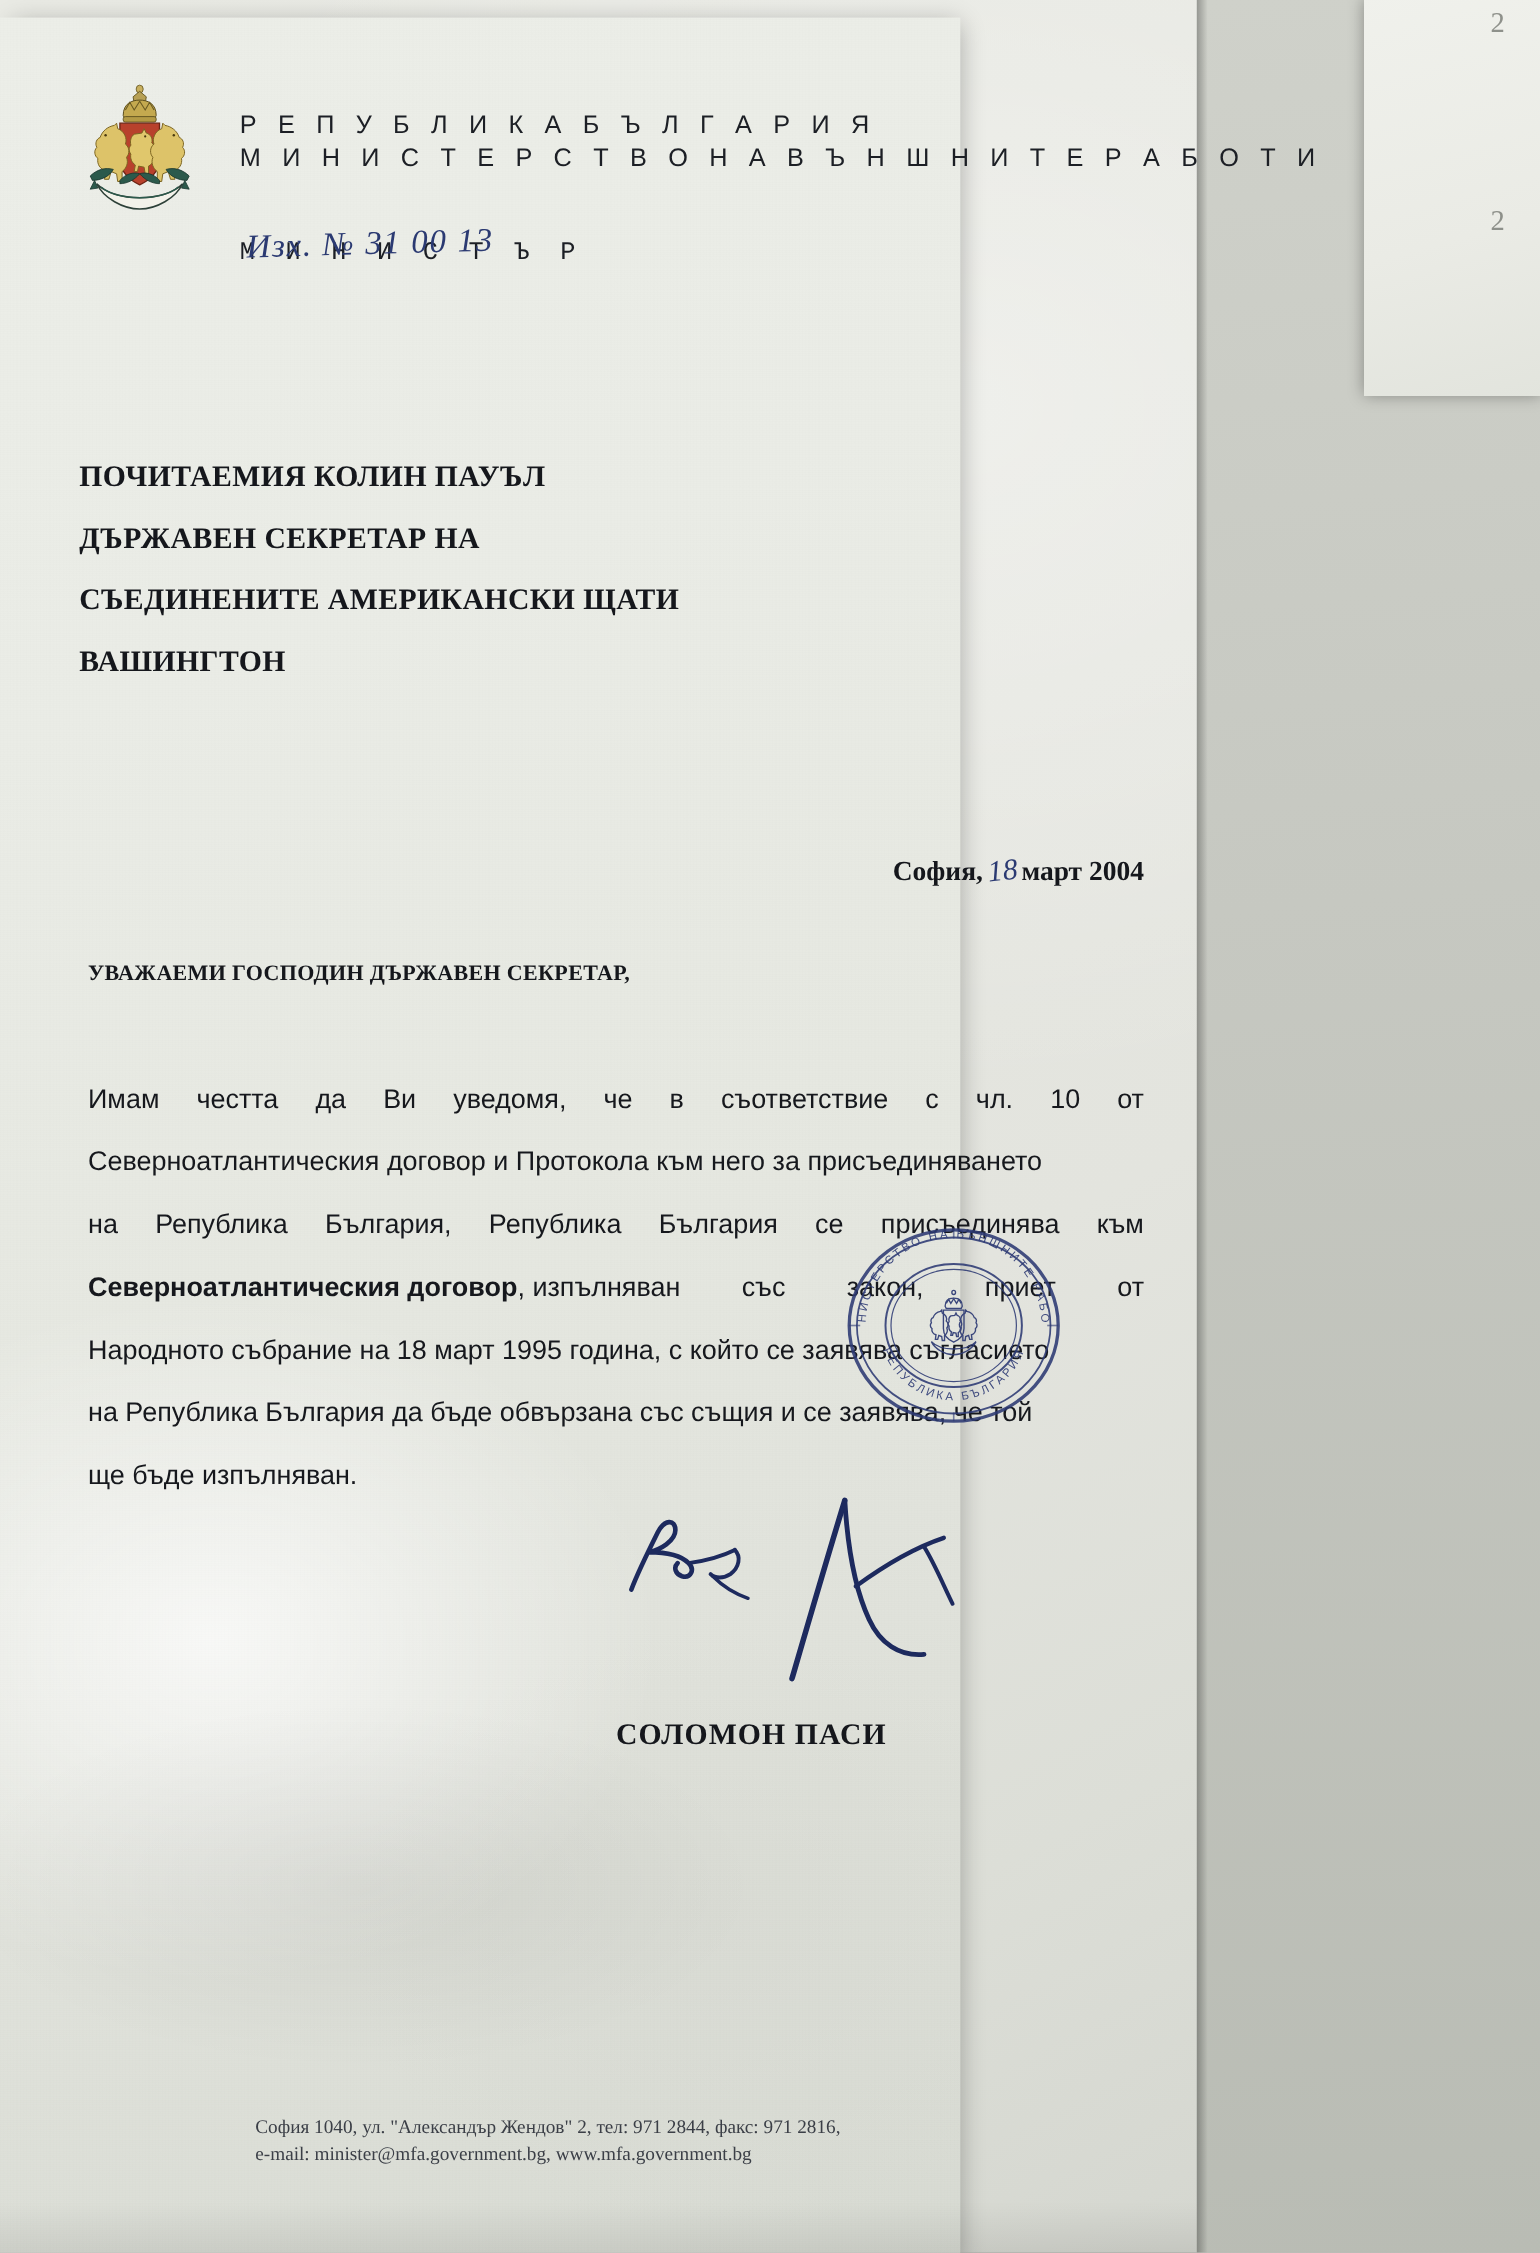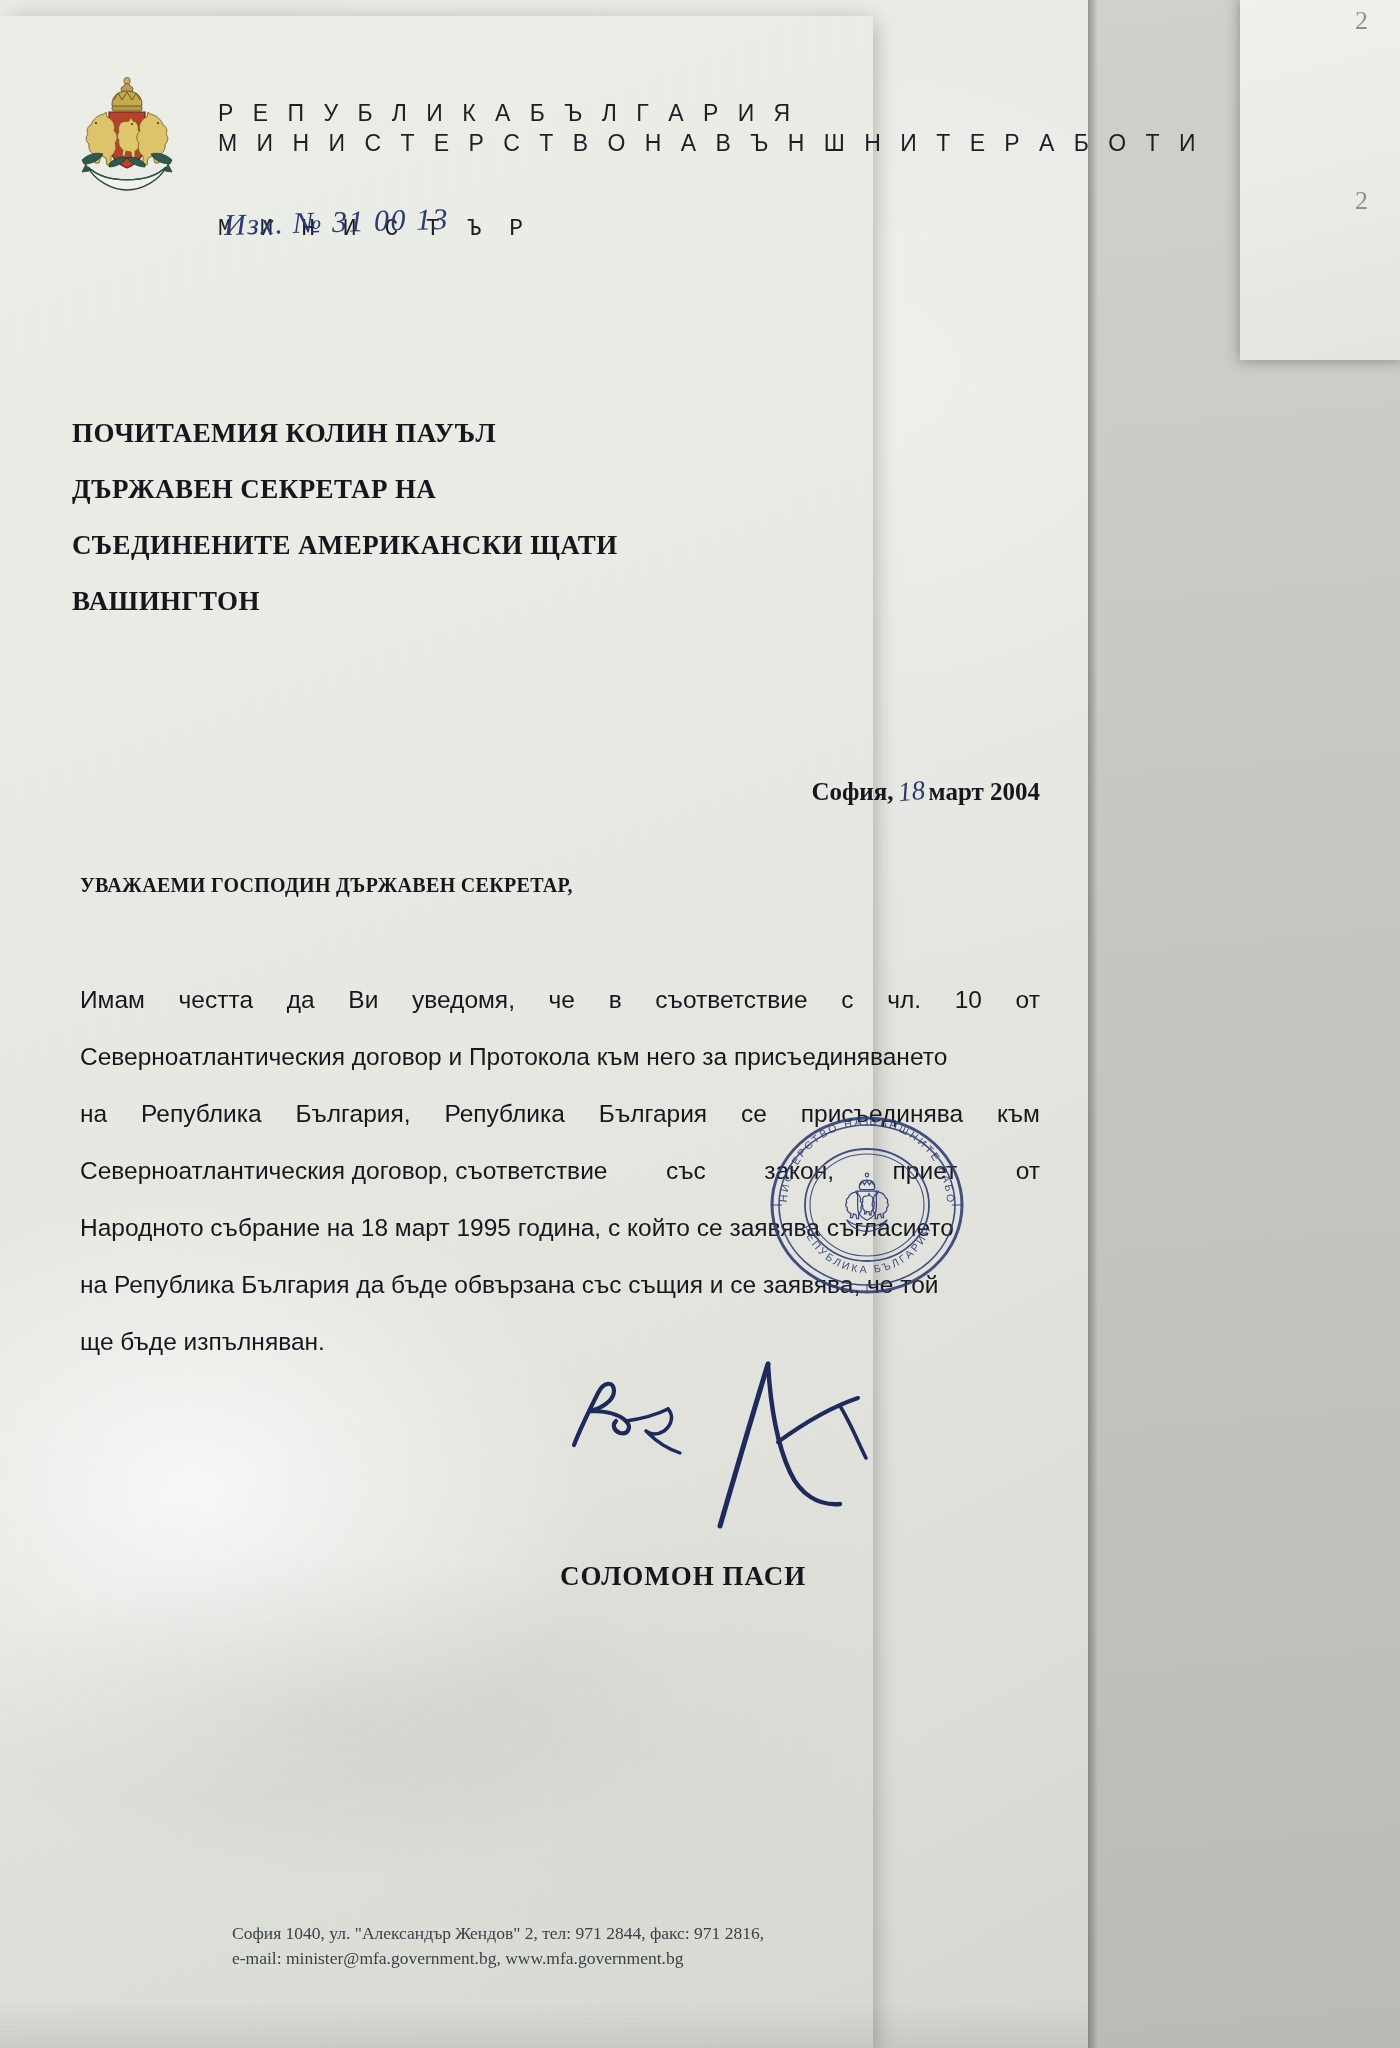--- a/index.html
+++ b/index.html
@@ -96,21 +96,21 @@
     position:absolute;left:80px;top:955px;width:960px;
     font-family:"Liberation Sans",sans-serif;
     font-size:24.5px;color:#16181d;
     line-height:57px;
   }
   .bline{display:block;white-space:nowrap;}
   .bline.just{
     display:flex;justify-content:space-between;width:100%;align-items:flex-end;
   }
   .bline.just > span{white-space:pre;}
-  .bold{font-weight:400;}
+  .bold{font-weight:700;}
 
   
   #sig-ink{position:absolute;left:556px;top:1355px;width:190px;height:110px;}
   #sig-ink2{position:absolute;left:690px;top:1330px;width:220px;height:200px;}
   #signer{
     position:absolute;left:560px;top:1545px;
     font-family:"Liberation Serif",serif;font-weight:700;font-size:27px;
     color:#15171c;letter-spacing:1px;white-space:nowrap;
   }
   
@@ -247,21 +247,21 @@
         <span>Република</span>
         <span>България,</span>
         <span>Република</span>
         <span>България</span>
         <span>се</span>
         <span>присъединява</span>
         <span>към</span>
       </span>
 
       <span class="bline just">
-        <span><span class="bold">Северноатлантическия договор</span><span>, съответствие</span></span>
+        <span><span class="bold">Северноатлантическия договор</span><span>, изпълняван</span></span>
         <span>със</span>
         <span>закон,</span>
         <span>приет</span>
         <span>от</span>
       </span>
 
       <span class="bline">Народното събрание на 18 март 1995 година, с който се заявява съгласието</span>
       <span class="bline">на  Република България да бъде обвързана  със същия и се заявява, че той</span>
       <span class="bline">ще бъде изпълняван.</span>
     </div>

